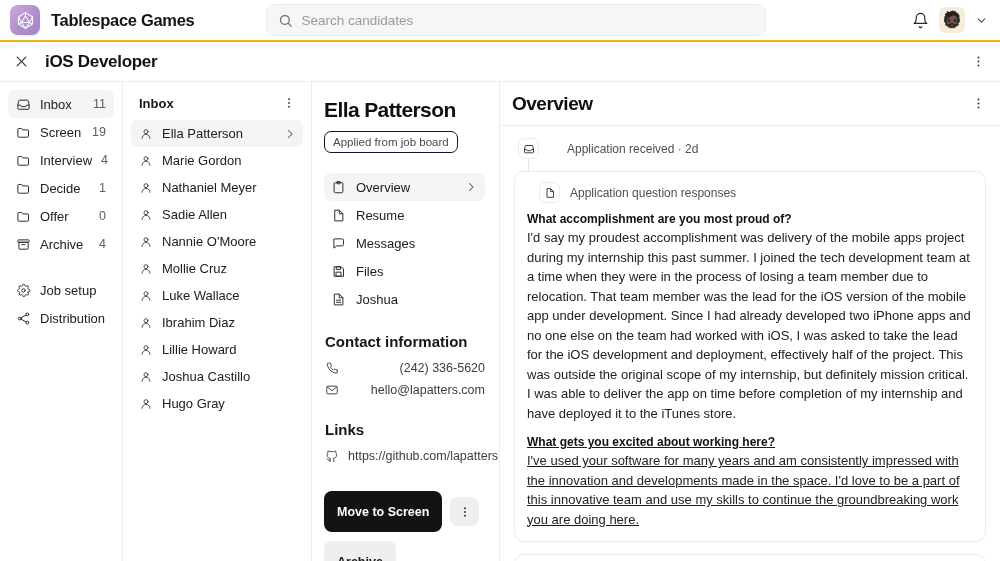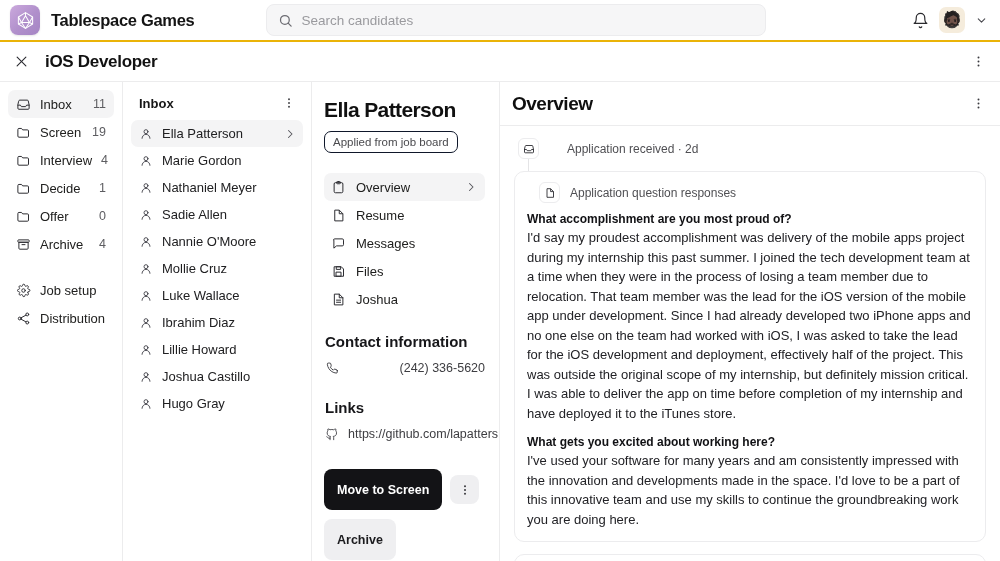--- a/index.html
+++ b/index.html
@@ -143,21 +143,21 @@
   .tl-line { width: 1px; height: 12px; background: #e4e4e6; margin-left: 14px; }
 
   .card {
     border: 1px solid #ececee; border-radius: 10px; background: #fff;
     padding: 10px 12px 12px 12px;
   }
   .card-head { display: flex; align-items: center; gap: 10px; margin-bottom: 9px; padding-left: 12px; }
   .card-head-text { font-size: 12px; color: #4f4f53; }
   .qa-q { font-size: 12px; font-weight: 700; color: #111114; margin-bottom: 2px; }
   .qa-a { font-size: 13px; line-height: 19.5px; color: #222226; }
-  .qa-block + .qa-block { margin-top: 12px; }
+  .qa-block + .qa-block { margin-top: 12px; text-decoration: underline; }
 
   .card2 {
     border: 1px solid #ececee; border-radius: 10px; background: #fff;
     padding: 10px 11px; display: flex; gap: 8px; margin-top: 12px;
   }
 
   .icon { display: block; }
   .kebab { width: 20px; height: 20px; display: flex; align-items: center; justify-content: center; cursor: pointer; }
   .close-btn { width: 20px; height: 20px; display: flex; align-items: center; justify-content: center; cursor: pointer; }
 </style>
@@ -517,20 +517,29 @@
 
       <div class="contact-row">
         <span>
           <svg class="icon" width="14" height="14" viewBox="0 0 24 24" fill="none" stroke="#3a3a40" stroke-width="1.6" stroke-linecap="round" stroke-linejoin="round">
             <path d="M21 16.4v2.6a1.7 1.7 0 0 1-1.9 1.7 17 17 0 0 1-7.4-2.6 16.7 16.7 0 0 1-5.1-5.1A17 17 0 0 1 4 5.5 1.7 1.7 0 0 1 5.7 3.6h2.6a1.7 1.7 0 0 1 1.7 1.5c.1.9.3 1.7.6 2.5a1.7 1.7 0 0 1-.4 1.8L9.1 10.5a13.6 13.6 0 0 0 5.1 5.1l1.1-1.1a1.7 1.7 0 0 1 1.8-.4c.8.3 1.6.5 2.5.6a1.7 1.7 0 0 1 1.4 1.7z"></path>
           </svg>
         </span>
         <span class="contact-text">(242) 336-5620</span>
       </div>
 
+      <div class="contact-row">
+        <span>
+          <svg class="icon" width="14" height="14" viewBox="0 0 24 24" fill="none" stroke="#3a3a40" stroke-width="1.6" stroke-linejoin="round">
+            <rect x="3" y="5.4" width="18" height="13.2" rx="1.8"></rect>
+            <polyline points="3.6,6.6 12,13 20.4,6.6"></polyline>
+          </svg>
+        </span>
+        <span class="contact-text">hello@lapatters.com</span>
+      </div>
 
       <div class="block-title">Links</div>
 
       <div class="contact-row">
         <span>
           <svg class="icon" width="14" height="14" viewBox="0 0 24 24" fill="none" stroke="#3a3a40" stroke-width="1.5" stroke-linecap="round" stroke-linejoin="round">
             <path d="M9 19.2c-4.2 1.3-4.2-2.2-5.9-2.6m11.8 5.2v-3.4a3 3 0 0 0-.8-2.3c2.8-.3 5.7-1.4 5.7-6.1a4.7 4.7 0 0 0-1.3-3.3 4.4 4.4 0 0 0-.1-3.3s-1.1-.3-3.5 1.3a12 12 0 0 0-6.3 0C6.2 3.1 5.1 3.4 5.1 3.4a4.4 4.4 0 0 0-.1 3.3A4.7 4.7 0 0 0 3.7 10c0 4.7 2.9 5.8 5.7 6.1a3 3 0 0 0-.8 2.3v3.4"></path>
           </svg>
         </span>
         <span class="link-text">https://github.com/lapatters</span>

